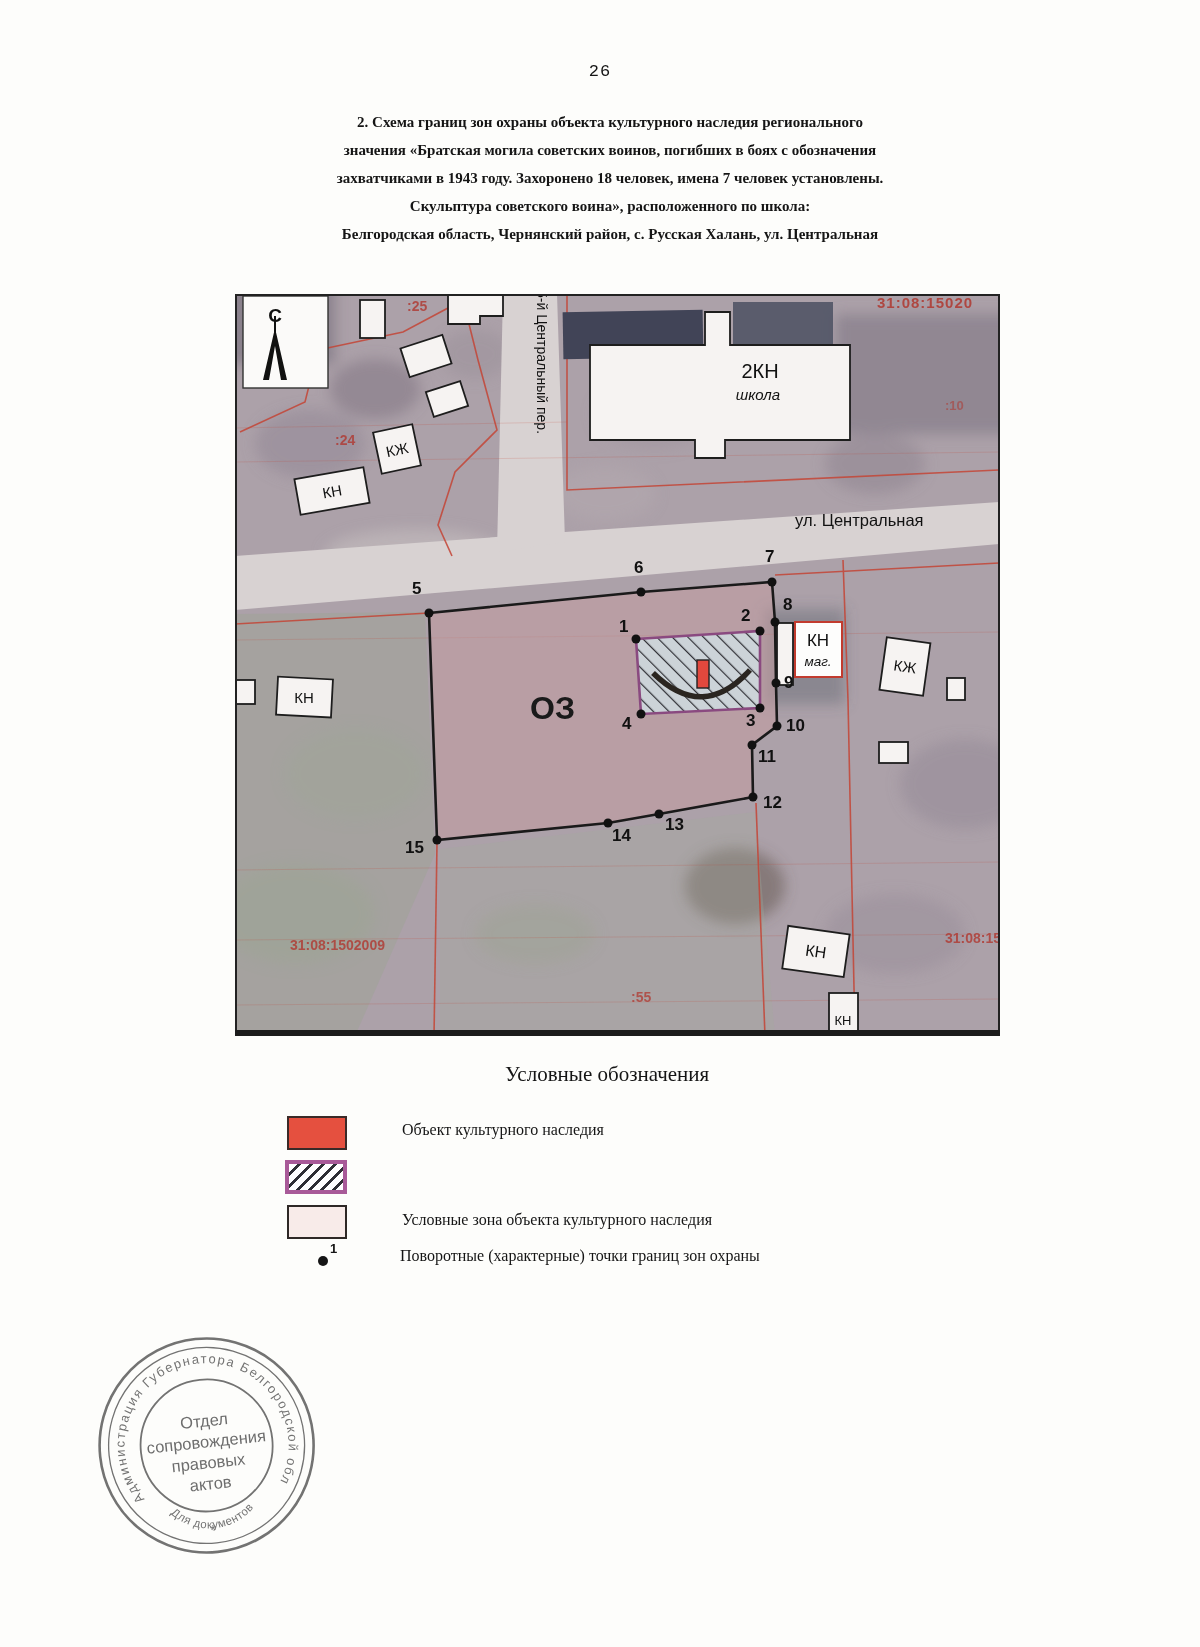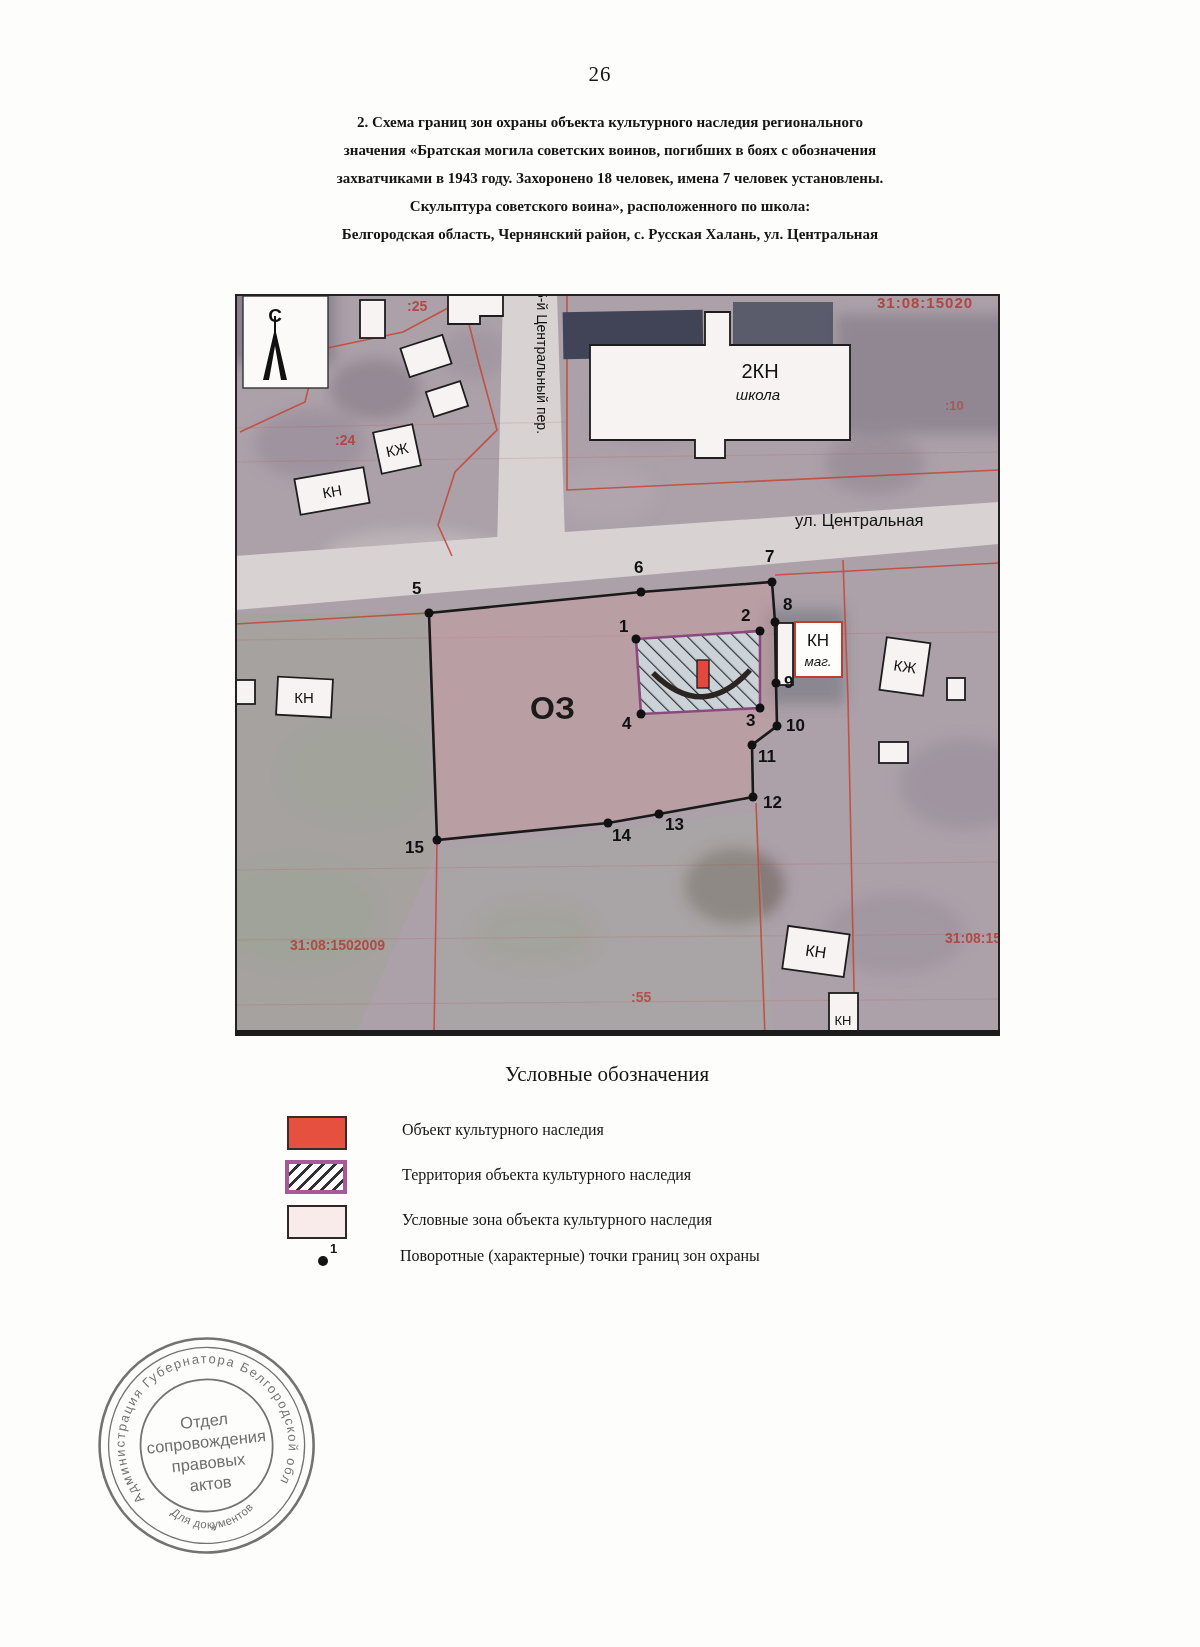--- a/index.html
+++ b/index.html
@@ -2,21 +2,21 @@
 <html><head>
 <meta charset="utf-8">
 <style>
   html,body{margin:0;padding:0;background:#e8e8e6;}
   #page{
     position:relative;width:1200px;height:1647px;margin:0 auto;
     background:#fdfdfb;font-family:"Liberation Serif",serif;color:#151515;
     overflow:hidden;
   }
   .pageno{position:absolute;top:62px;left:0;width:1200px;text-align:center;
-    font-size:21px;letter-spacing:1px;}
+    font-size:17px;letter-spacing:1px;font-family:Liberation Mono, monospace;}
   .title{position:absolute;left:150px;top:108px;width:920px;text-align:center;
     font-weight:bold;font-size:15px;line-height:28px;}
   #map{position:absolute;left:235px;top:294px;width:765px;height:742px;
     background:#aca1a9;}
   #map svg{display:block;}
   .legend-heading{position:absolute;left:505px;top:1062px;font-weight:normal;
     font-size:21px;}
   .legend-text{position:absolute;font-size:16px;white-space:nowrap;}
   .swatch{position:absolute;box-sizing:border-box;}
   .swatch-object{left:287px;top:1116px;width:60px;height:34px;
@@ -207,21 +207,20 @@
     <rect x="0" y="736" width="765" height="6" fill="#1c1c1c"></rect>
   </svg>
   </div>
 
   <div class="legend-heading">Условные обозначения</div>
 
   <div class="swatch swatch-object"></div>
   <div class="legend-text" style="left:402px;top:1121px;">Объект культурного наследия</div>
 
   <div class="swatch swatch-territory"></div>
-  <div class="legend-text" style="left:402px;top:1166px;">Территория объекта культурного наследия</div>
 
   <div class="swatch swatch-zone"></div>
   <div class="legend-text" style="left:402px;top:1211px;">Условные зона объекта культурного наследия</div>
 
   <div class="pt-dot"></div>
   <div class="pt-one">1</div>
   <div class="legend-text" style="left:400px;top:1247px;">Поворотные (характерные) точки границ зон охраны</div>
 
   <div id="stamp">
     <svg width="238" height="238" viewBox="0 0 238 238" xmlns="http://www.w3.org/2000/svg" font-family="Liberation Sans, sans-serif">

